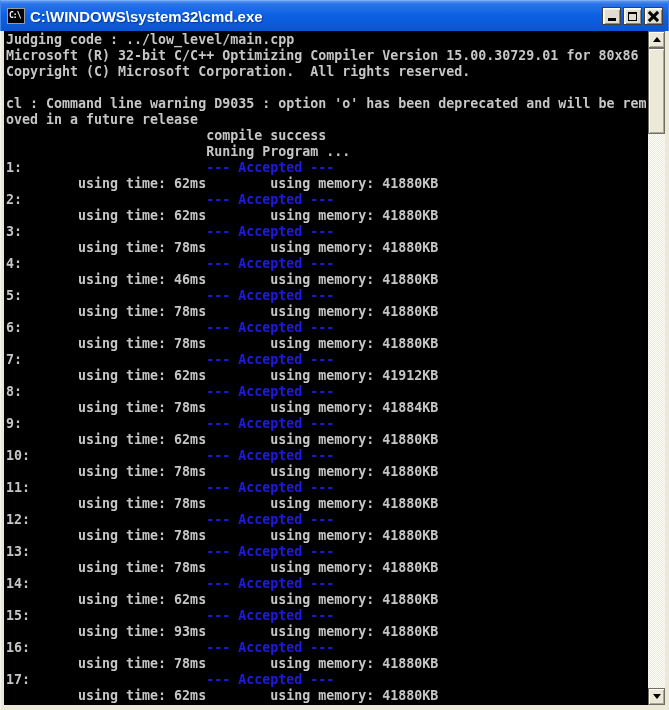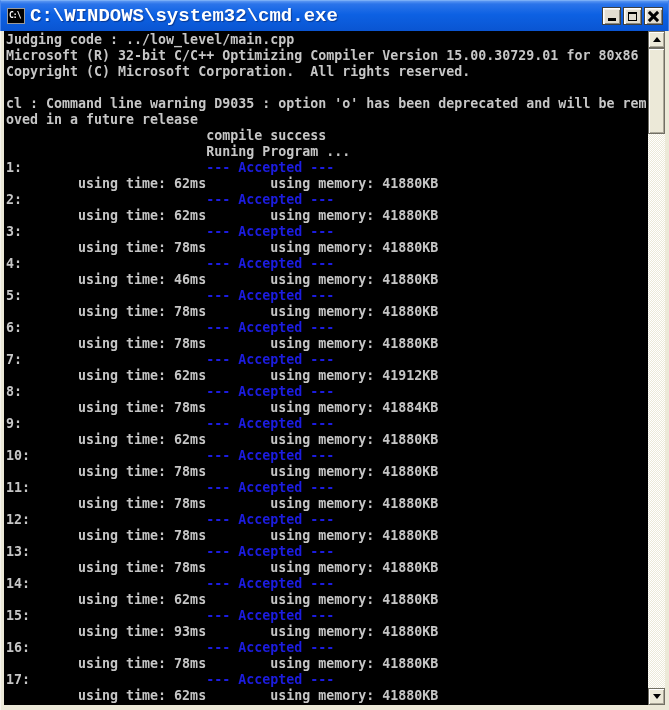--- a/index.html
+++ b/index.html
@@ -22,22 +22,22 @@
   .app-icon{
     width:18px;height:16px;background:#000;border:1px solid #9a9a9a;
     display:inline-flex;align-items:center;justify-content:flex-start;
     margin-right:5px;flex:0 0 18px;
   }
   .app-icon-text{
     color:#fff;font-family:"DejaVu Sans Mono",monospace;font-size:8px;font-weight:bold;
     line-height:8px;padding-left:1px;letter-spacing:-1px;
   }
   .title{
-    color:#fff;font-size:19px;font-weight:bold;flex:1;
-    font-family:Liberation Mono, monospace;
+    color:#fff;font-size:15px;font-weight:bold;flex:1;
+    font-family:Liberation Sans, sans-serif;
     text-shadow:1px 1px 1px rgba(0,0,40,.4);
     white-space:nowrap;overflow:hidden;
   }
   .controls{display:flex;gap:2px;}
   .ctl-btn{
     width:19px;height:18px;background:#e2ddd1;
     border:1px solid #404040;
     box-shadow:inset 1px 1px 0 #ffffff,inset 2px 2px 0 #f4f1e7,inset -1px -1px 0 #8a877b;
     display:inline-flex;align-items:center;justify-content:center;position:relative;
     padding:0;cursor:default;

